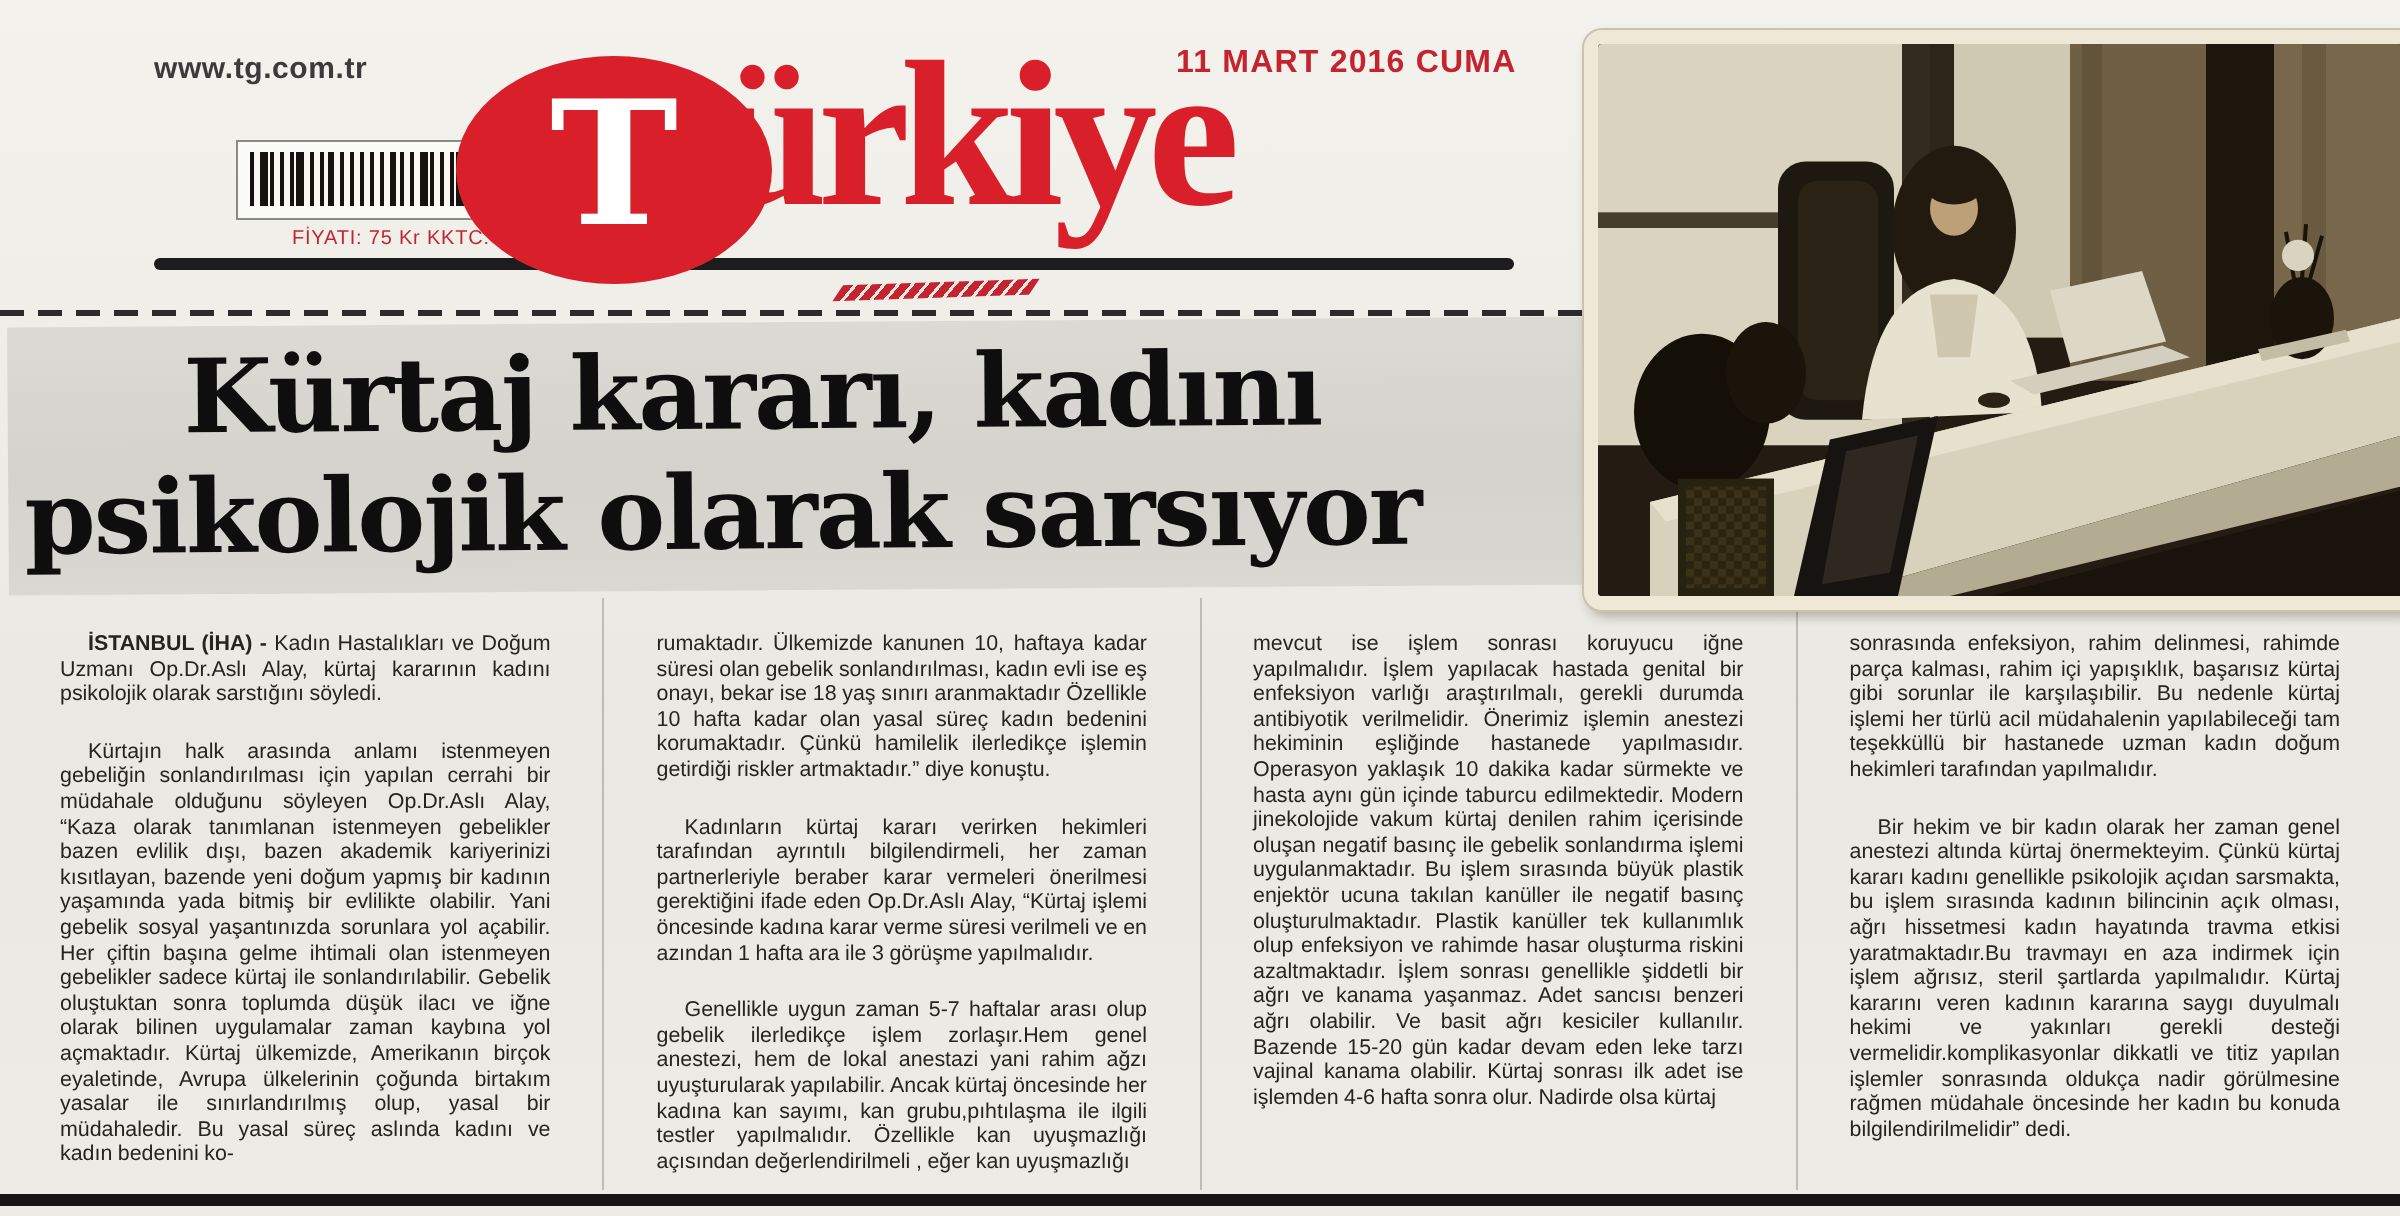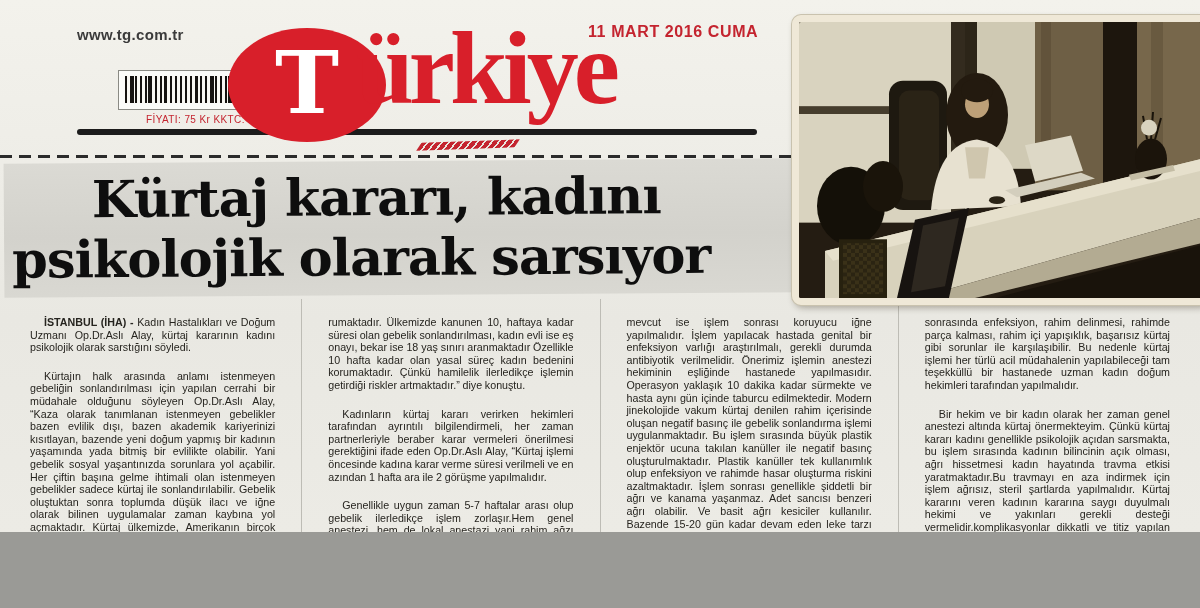--- a/index.html
+++ b/index.html
@@ -1,17 +1,17 @@
 <!DOCTYPE html>
 <html lang="tr"><head>
 <meta charset="utf-8">
 <style>
   html,body{margin:0;padding:0;}
   body{background:#9a9a96;font-family:"Liberation Sans",sans-serif;}
-  .page{position:relative;width:1200px;height:532px;margin:0 auto;overflow:hidden;
+  .page{position:relative;width:1200px;height:608px;margin:0 auto;overflow:hidden;
         background:linear-gradient(180deg,#f3f2ec 0%,#efeee8 25%,#e9e8e2 60%,#ecebe5 100%);}
   
   .masthead{position:absolute;left:0;top:0;width:1200px;height:156px;}
   .site{position:absolute;left:77px;top:26px;font-size:15px;font-weight:bold;color:#3b3b3b;letter-spacing:.3px;}
   .date{position:absolute;left:568px;top:23px;font-size:16px;font-weight:bold;color:#c4242f;letter-spacing:.6px;margin-left:20px;}
   .barcode-box{position:absolute;left:118px;top:70px;width:122px;height:40px;background:#fbfbf8;
                border:1px solid #8a8a84;box-sizing:border-box;padding:5px 6px 6px;}
   .bars{height:100%;
         background:
           repeating-linear-gradient(90deg,#15120f 0 2px,transparent 2px 5px),
@@ -141,21 +141,21 @@
     </svg>
   </figure>
 
   <section class="article">
     <div class="col">
         <p class="para indent"><b>İSTANBUL (İHA) - </b>Kadın Hastalıkları ve Doğum Uzmanı Op.Dr.Aslı Alay, kürtaj kararının kadını psikolojik olarak sarstığını söyledi.</p>
         <p class="para indent">Kürtajın halk arasında anlamı istenmeyen gebeliğin sonlandırılması için yapılan cerrahi bir müdahale olduğunu söyleyen Op.Dr.Aslı Alay, “Kaza olarak tanımlanan istenmeyen gebelikler bazen evlilik dışı, bazen akademik kariyerinizi kısıtlayan, bazende yeni doğum yapmış bir kadının yaşamında yada bitmiş bir evlilikte olabilir. Yani gebelik sosyal yaşantınızda sorunlara yol açabilir. Her çiftin başına gelme ihtimali olan istenmeyen gebelikler sadece kürtaj ile sonlandırılabilir. Gebelik oluştuktan sonra toplumda düşük ilacı ve iğne olarak bilinen uygulamalar zaman kaybına yol açmaktadır. Kürtaj ülkemizde, Amerikanın birçok eyaletinde, Avrupa ülkelerinin çoğunda birtakım yasalar ile sınırlandırılmış olup, yasal bir müdahaledir. Bu yasal süreç aslında kadını ve kadın bedenini ko-</p>
       </div>
     <div class="col">
         <p class="para">rumaktadır. Ülkemizde kanunen 10, haftaya kadar süresi olan gebelik sonlandırılması, kadın evli ise eş onayı, bekar ise 18 yaş sınırı aranmaktadır Özellikle 10 hafta kadar olan yasal süreç kadın bedenini korumaktadır. Çünkü hamilelik ilerledikçe işlemin getirdiği riskler artmaktadır.” diye konuştu.</p>
-        <p class="para indent">Kadınların kürtaj kararı verirken hekimleri tarafından ayrıntılı bilgilendirmeli, her zaman partnerleriyle beraber karar vermeleri önerilmesi gerektiğini ifade eden Op.Dr.Aslı Alay, “Kürtaj işlemi öncesinde kadına karar verme süresi verilmeli ve en azından 1 hafta ara ile 2 görüşme yapılmalıdır.</p>
+        <p class="para indent">Kadınların kürtaj kararı verirken hekimleri tarafından ayrıntılı bilgilendirmeli, her zaman partnerleriyle beraber karar vermeleri önerilmesi gerektiğini ifade eden Op.Dr.Aslı Alay, “Kürtaj işlemi öncesinde kadına karar verme süresi verilmeli ve en azından 1 hafta ara ile 3 görüşme yapılmalıdır.</p>
         <p class="para indent">Genellikle uygun zaman 5-7 haftalar arası olup gebelik ilerledikçe işlem zorlaşır.Hem genel anestezi, hem de lokal anestazi yani rahim ağzı uyuşturularak yapılabilir. Ancak kürtaj öncesinde her kadına kan sayımı, kan grubu,pıhtılaşma ile ilgili testler yapılmalıdır. Özellikle kan uyuşmazlığı açısından değerlendirilmeli , eğer kan uyuşmazlığı</p>
       </div>
     <div class="col">
         <p class="para">mevcut ise işlem sonrası koruyucu iğne yapılmalıdır. İşlem yapılacak hastada genital bir enfeksiyon varlığı araştırılmalı, gerekli durumda antibiyotik verilmelidir. Önerimiz işlemin anestezi hekiminin eşliğinde hastanede yapılmasıdır. Operasyon yaklaşık 10 dakika kadar sürmekte ve hasta aynı gün içinde taburcu edilmektedir. Modern jinekolojide vakum kürtaj denilen rahim içerisinde oluşan negatif basınç ile gebelik sonlandırma işlemi uygulanmaktadır. Bu işlem sırasında büyük plastik enjektör ucuna takılan kanüller ile negatif basınç oluşturulmaktadır. Plastik kanüller tek kullanımlık olup enfeksiyon ve rahimde hasar oluşturma riskini azaltmaktadır. İşlem sonrası genellikle şiddetli bir ağrı ve kanama yaşanmaz. Adet sancısı benzeri ağrı olabilir. Ve basit ağrı kesiciler kullanılır. Bazende 15-20 gün kadar devam eden leke tarzı vajinal kanama olabilir. Kürtaj sonrası ilk adet ise işlemden 4-6 hafta sonra olur. Nadirde olsa kürtaj</p>
       </div>
     <div class="col">
         <p class="para">sonrasında enfeksiyon, rahim delinmesi, rahimde parça kalması, rahim içi yapışıklık, başarısız kürtaj gibi sorunlar ile karşılaşıbilir. Bu nedenle kürtaj işlemi her türlü acil müdahalenin yapılabileceği tam teşekküllü bir hastanede uzman kadın doğum hekimleri tarafından yapılmalıdır.</p>
         <p class="para indent">Bir hekim ve bir kadın olarak her zaman genel anestezi altında kürtaj önermekteyim. Çünkü kürtaj kararı kadını genellikle psikolojik açıdan sarsmakta, bu işlem sırasında kadının bilincinin açık olması, ağrı hissetmesi kadın hayatında travma etkisi yaratmaktadır.Bu travmayı en aza indirmek için işlem ağrısız, steril şartlarda yapılmalıdır. Kürtaj kararını veren kadının kararına saygı duyulmalı hekimi ve yakınları gerekli desteği vermelidir.komplikasyonlar dikkatli ve titiz yapılan işlemler sonrasında oldukça nadir görülmesine rağmen müdahale öncesinde her kadın bu konuda bilgilendirilmelidir” dedi.</p>
       </div>
   </section>

